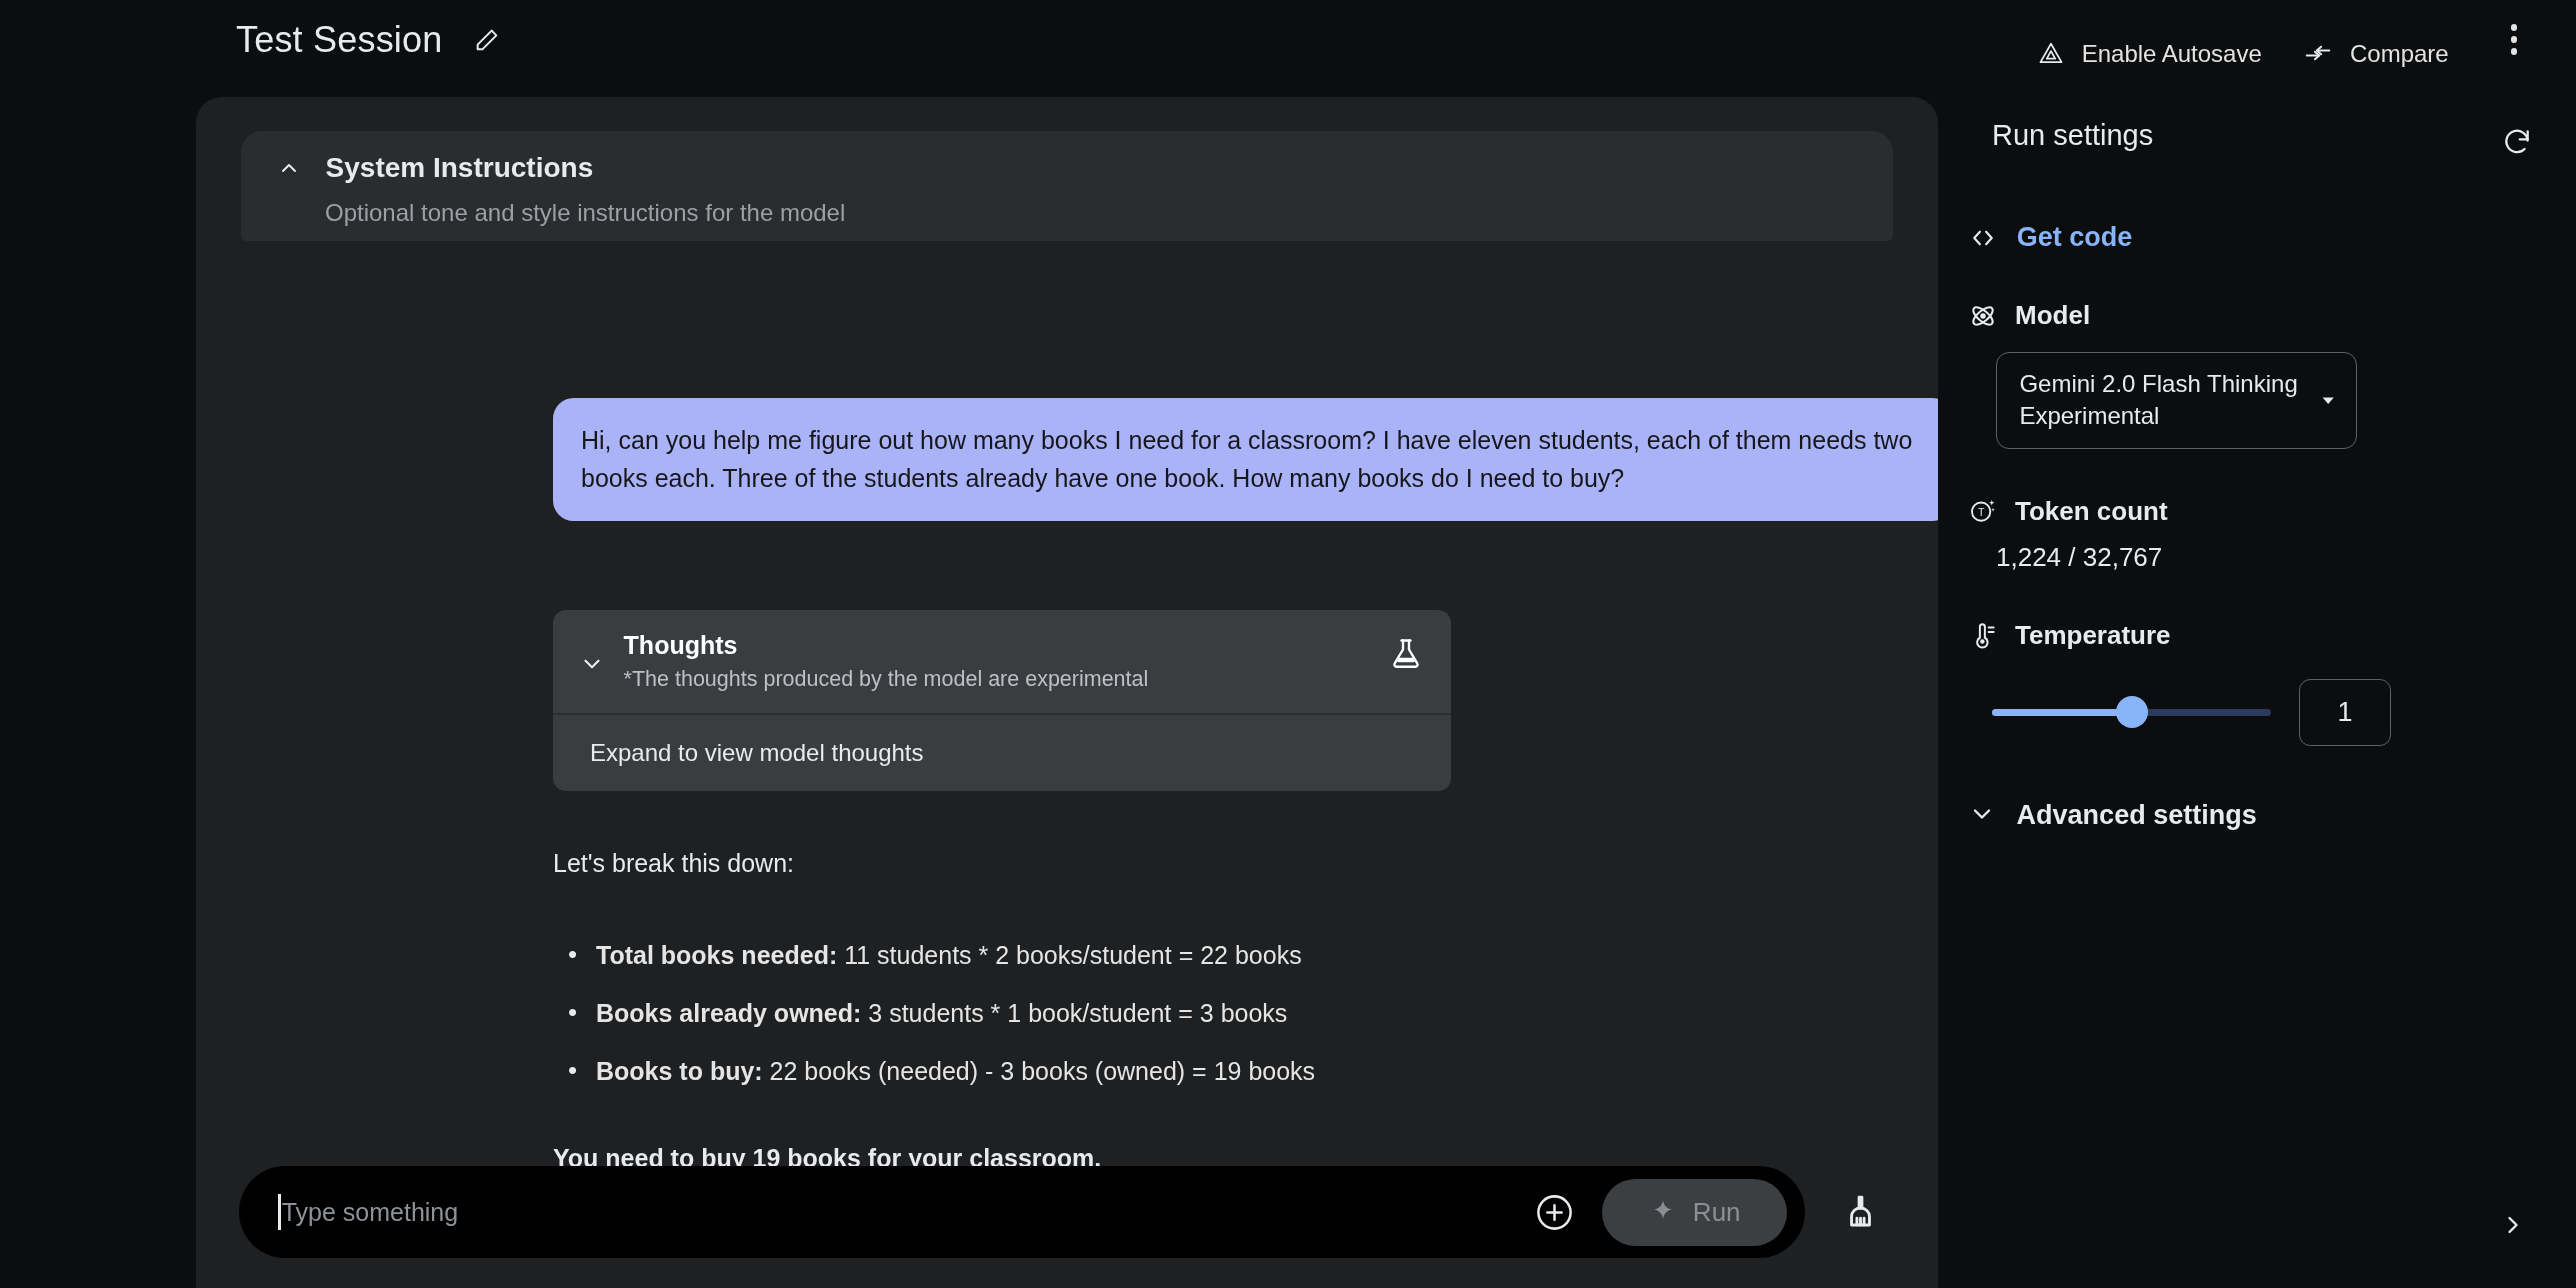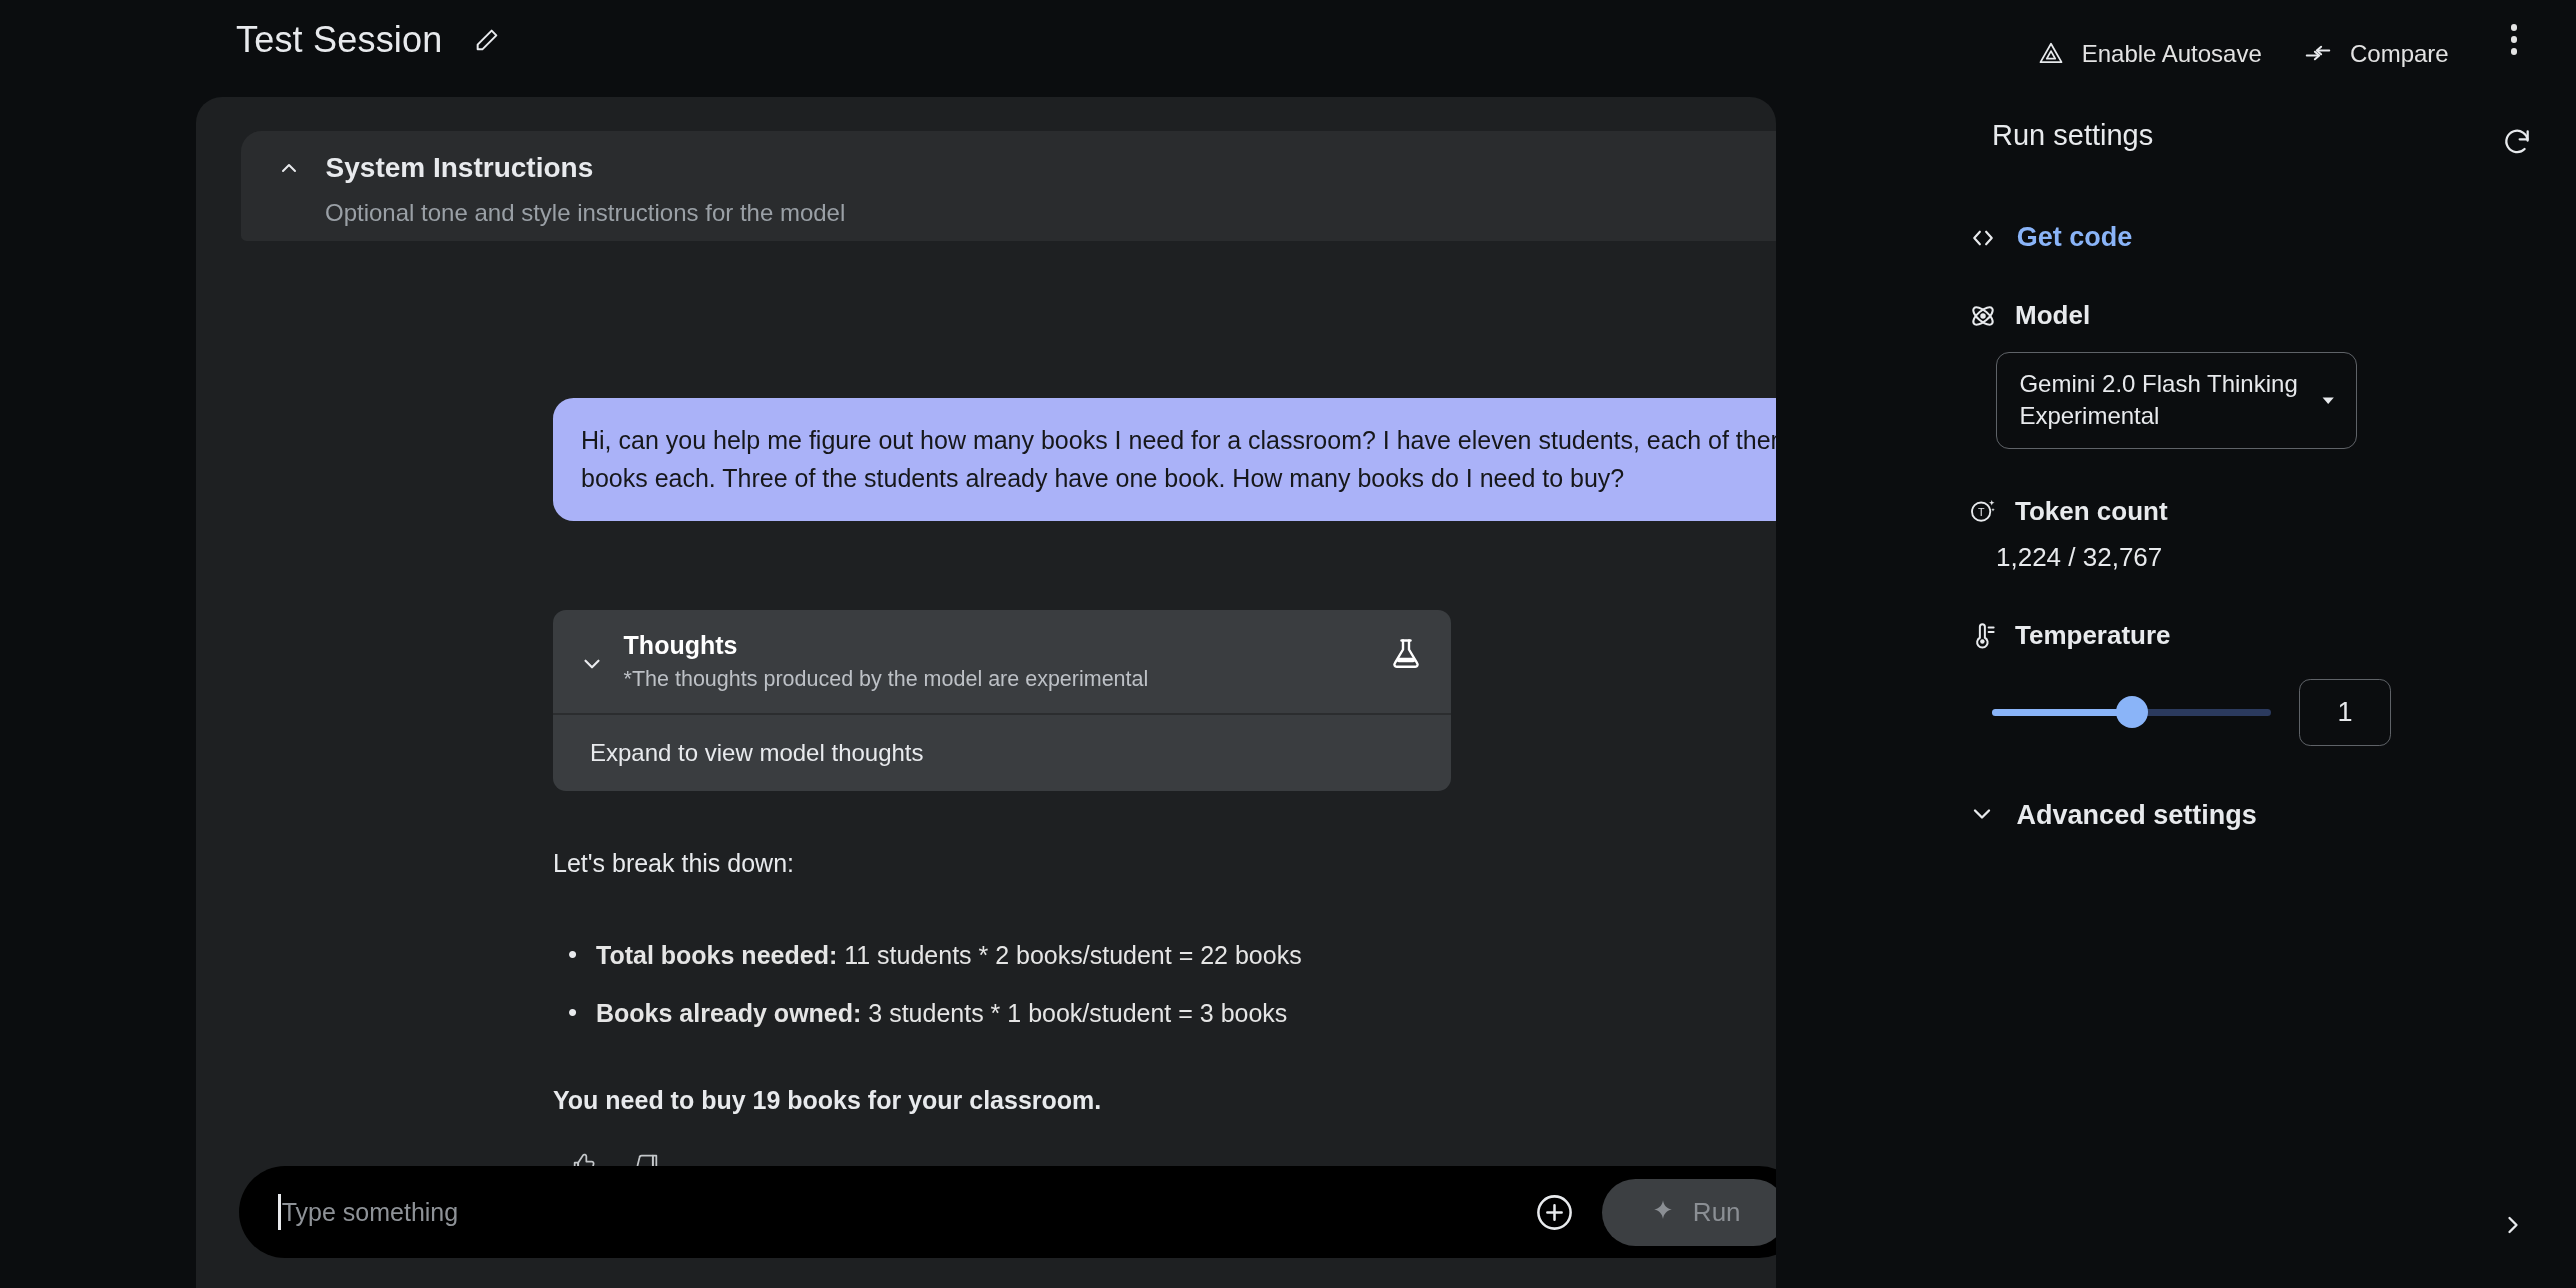--- a/index.html
+++ b/index.html
@@ -22,21 +22,21 @@
   .pencil-btn { width: 41px; height: 41px; display: flex; align-items: center; justify-content: center; cursor: pointer; }
   .topbar-right { position: absolute; right: 36px; top: 0; height: 79px; display: flex; align-items: center; gap: 0px; }
   .tb-item { display: flex; align-items: flex-end; gap: 17px; padding: 0 20.6px; height: 56px; border-radius: 28px; cursor: pointer; }
   .tb-item span.lbl { font-size: 24px; color: #e3e3e3; white-space: nowrap; }
   .kebab { width: 52px; height: 52px; display: flex; flex-direction: column; align-items: center; justify-content: center; gap: 5.6px; cursor: pointer; margin-left: 18.7px; }
   .kebab i { display: block; width: 6.5px; height: 6.5px; border-radius: 50%; background: #e3e3e3; }
 
   
   .main-panel {
     position: absolute; left: 196px; top: 97px;
-    width: 1580px; height: 1191px;
+    width: 1742px; height: 1191px;
     background: #1e2022; border-radius: 26px 26px 0 0;
     overflow: hidden;
   }
   .scroll-area { position: absolute; left: 0; top: 0; width: 1742px; height: 1038px; }
 
   .sys-card {
     position: absolute; left: 45px; top: 34px; width: 1652px; height: 110px;
     background: #2a2c2e; border-radius: 20.6px 20.6px 5.6px 5.6px;
     padding: 20.6px 32px 0 32px;
   }
@@ -218,20 +218,21 @@
         </div>
         <div class="th-divider"></div>
         <div class="th-body">Expand to view model thoughts</div>
       </div>
 
       <div class="resp">
         <p>Let's break this down:</p>
         <ul>
           <li><b>Total books needed:</b><span> 11 students * 2 books/student = 22 books</span></li>
           <li><b>Books already owned:</b><span> 3 students * 1 book/student = 3 books</span></li>
+          <li><b>Books to buy:</b><span> 22 books (needed) - 3 books (owned) = 19 books</span></li>
         </ul>
         <div class="conclusion">You need to buy 19 books for your classroom.</div>
 
         <div class="fb-row">
           <div class="fb-btn">
             <svg width="28" height="28" viewBox="0 0 24 24" fill="none" stroke="#c4c7ca" stroke-width="1.5" stroke-linejoin="round">
               <path d="M7 10v10H4V10h3z"></path>
               <path d="M7 10l4.2-6.3c.8-1.2 2.8-.6 2.8.8V9h4.6c1.1 0 1.9 1 1.6 2.1l-1.7 7A2 2 0 0 1 16.6 20H7V10z"></path>
             </svg>
           </div>

